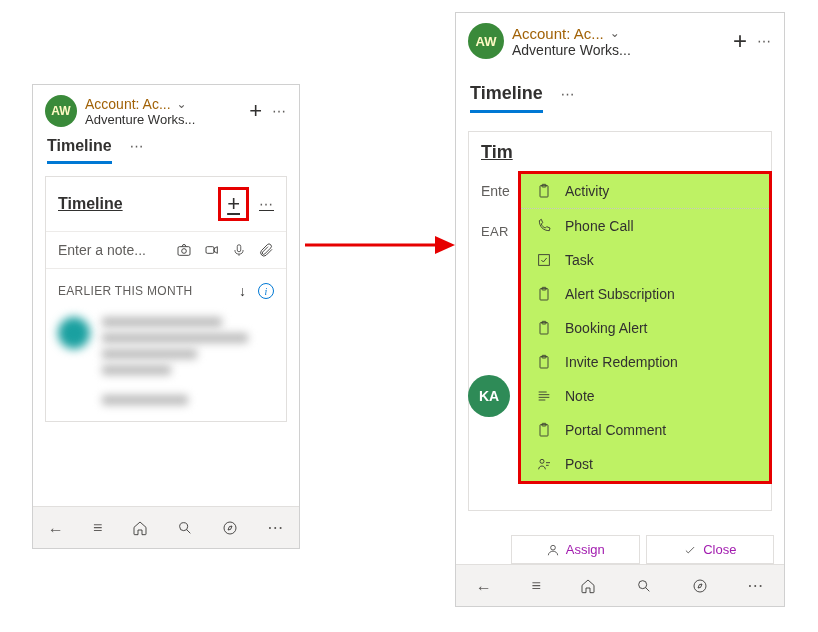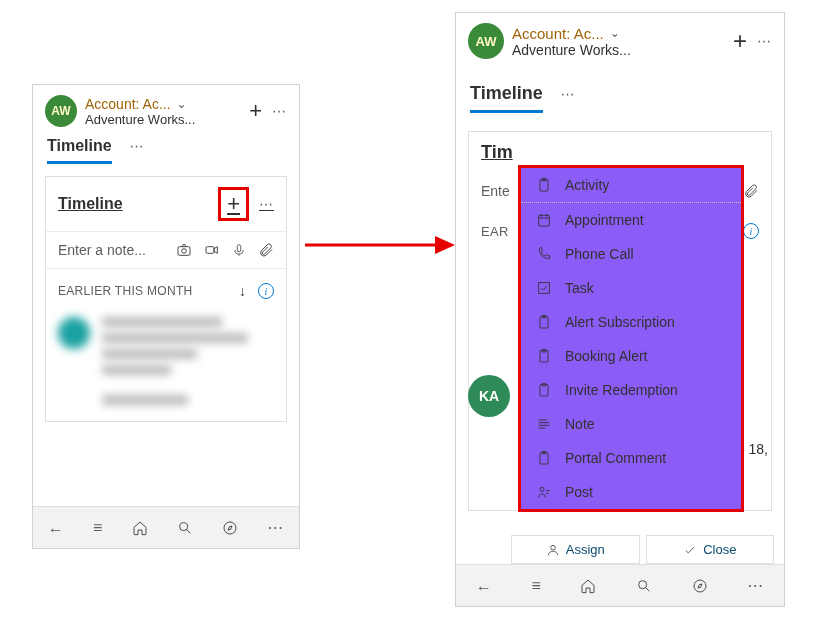--- a/index.html
+++ b/index.html
@@ -96,37 +96,37 @@
     .navbar {
       position: absolute; bottom:0; left:0; right:0;
       background:#f3f2f1; border-top:1px solid #e1dfdd;
       display:flex; justify-content:space-around; align-items:center;
       height:42px; color:#605e5c;
     }
     .nav-icon { font-size:16px; color:#605e5c;}
 
     
     .menu-flyout {
-      position:absolute; left:62px; top:152px; width:226px;
-      background:#8b5cf6; border:3px solid #e60000; z-index: 5;
+      position:absolute; left:62px; top:158px; width:254px;
+      background:#bef264; border:3px solid #e60000; z-index: 5;
     }
     .menu-item {
       display:flex; align-items:center; gap:12px;
       padding:9px 14px; font-size:14px; color:#323130;
     }
     .menu-item:first-child { border-bottom: 1px dotted #c8c6c4; }
     .menu-icon { width:18px; display:flex; justify-content:center; color:#323130;}
     .assign-close {
       position:absolute; bottom:42px; left:55px; right:10px;
       display:flex; gap:6px; z-index:1;
     }
     .ac-btn {
       flex:1; border:1px solid #e1dfdd; background:#fff;
       display:flex; align-items:center; justify-content:center; gap:6px;
-      padding:6px 4px; font-size:13px; color:#0c4a6e;
+      padding:6px 4px; font-size:13px; color:#a21caf;
     }
     .ka-avatar {
       position:absolute; left:12px; top:362px;
       width:42px; height:42px; border-radius:50%;
       background:#2e8b57; color:#fff; font-weight:600;
       display:flex; align-items:center; justify-content:center; z-index:0;
     }
     .date18 { position:absolute; right:16px; top:428px; font-size:14px; color:#323130; z-index:0; }
 
     .arrow {
@@ -318,29 +318,20 @@
           <svg class="icon-svg" viewBox="0 0 24 24">
             <rect x="6" y="4" width="12" height="17" rx="1"></rect>
             <rect x="9" y="2" width="6" height="4" rx="1"></rect>
           </svg>
         </span>
       <span>Activity</span>
     </div>
     <div class="menu-item">
       <span class="menu-icon">
           <svg class="icon-svg" viewBox="0 0 24 24">
-            <rect x="4" y="5" width="16" height="16" rx="1"></rect>
-            <path d="M4 9h16M8 3v4M16 3v4"></path>
-          </svg>
-        </span>
-      <span>Appointment</span>
-    </div>
-    <div class="menu-item">
-      <span class="menu-icon">
-          <svg class="icon-svg" viewBox="0 0 24 24">
             <path d="M5 4c0 9 6 15 15 15l1-4-5-2-2 2c-3-1-5-3-6-6l2-2-2-5z"></path>
           </svg>
         </span>
       <span>Phone Call</span>
     </div>
     <div class="menu-item">
       <span class="menu-icon">
           <svg class="icon-svg" viewBox="0 0 24 24">
             <rect x="4" y="4" width="16" height="16"></rect>
             <path d="M8 12l3 3 5-6"></path>

